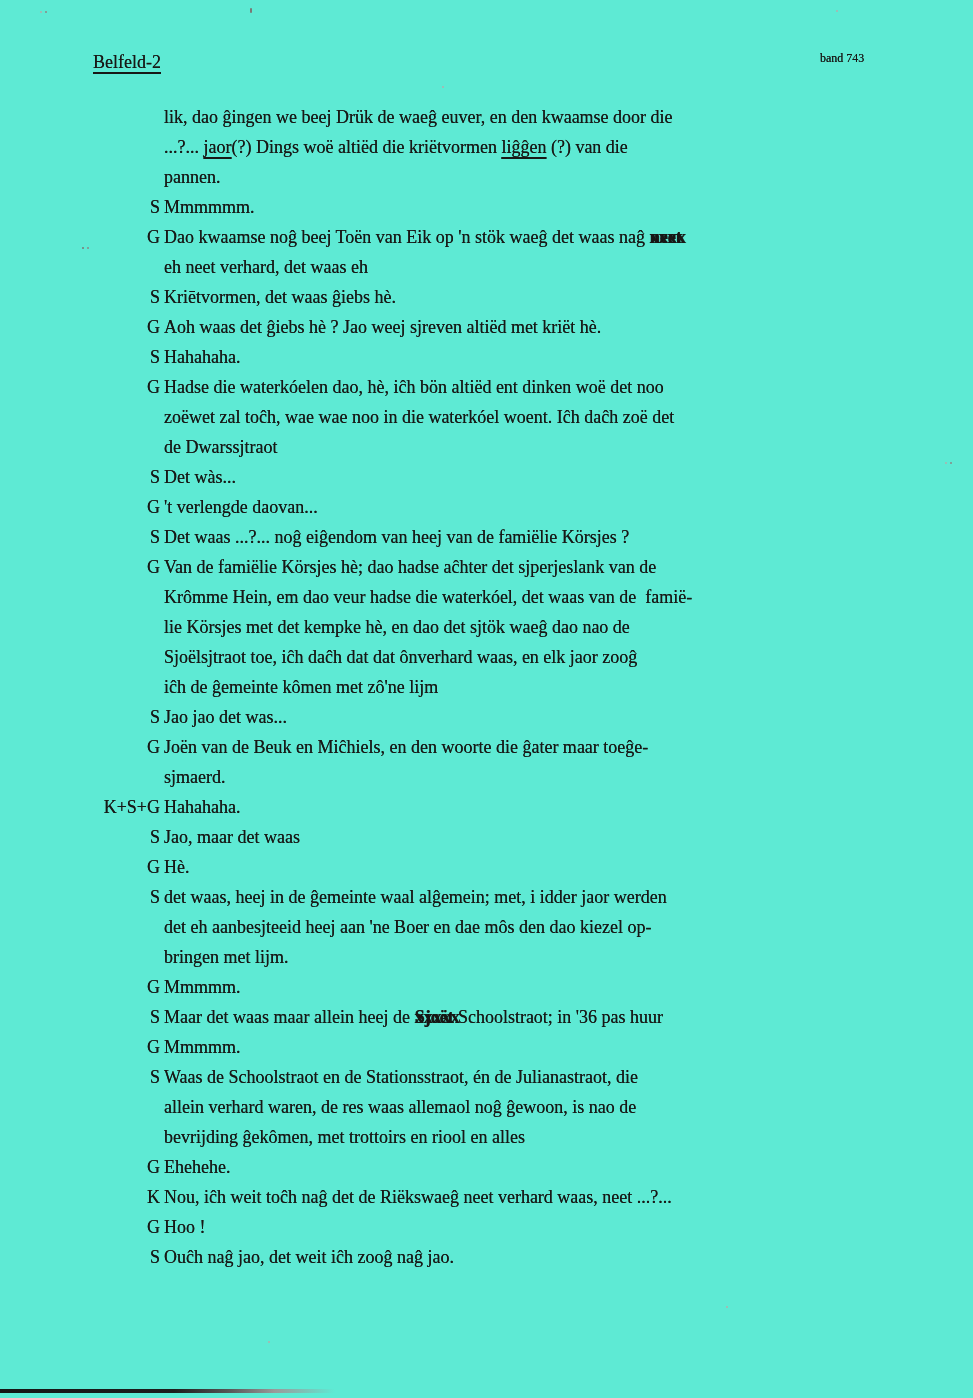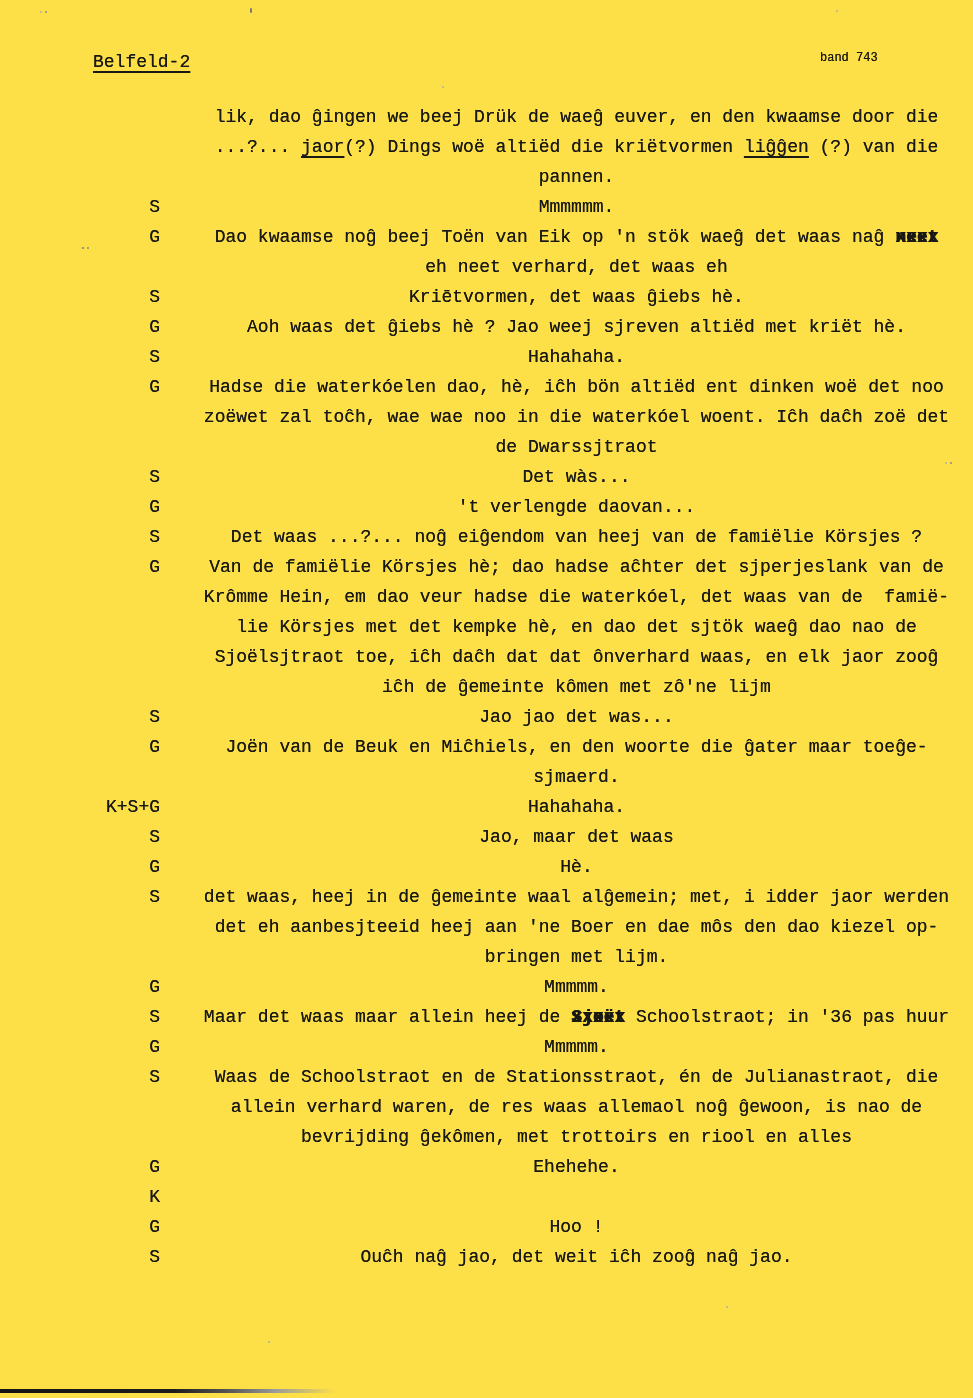--- a/index.html
+++ b/index.html
@@ -1,21 +1,21 @@
 <!DOCTYPE html>
 <html><head>
 <meta charset="utf-8">
 <style>
   html,body { margin:0; padding:0; background:#ffffff; }
   .page {
     position:relative;
     width:973px; height:1398px;
-    background:#fde047;
+    background:#5eead4;
     overflow:hidden;
-    font-family:Liberation Mono, monospace;
+    font-family:Liberation Serif, serif;
     color:#181816;
     text-shadow:0 0 0.55px rgba(20,20,18,0.85);
   }
   .doc-title {
     position:absolute; left:93px; top:50px;
     font-size:18px; line-height:24px; white-space:pre;
     text-decoration:underline;
     text-decoration-thickness:1.7px;
     text-underline-offset:4px;
   }
@@ -25,21 +25,21 @@
   }
   .transcript {
     position:absolute; left:0; top:102px; width:973px;
     font-size:18px; line-height:30px;
   }
   .utt { display:flex; }
   .utt .label {
     flex:0 0 160px; width:160px;
     text-align:right; white-space:pre;
   }
-  .utt .lines { margin-left:20px; flex:1; white-space:pre;text-align:center; }
+  .utt .lines { margin-left:4px; flex:1; white-space:pre; }
   .seg-u {
     text-decoration:underline;
     text-decoration-thickness:1.7px;
     text-underline-offset:4px;
   }
   .seg-x {
     position:relative; display:inline-block;
     font-weight:bold;
     text-shadow:0.6px 0 0 rgba(20,20,18,0.9);
   }
@@ -153,20 +153,21 @@
       <div class="utt">
         <div class="label">S</div>
         <div class="lines"><div class="line"><span>Waas de Schoolstraot en de Stationsstraot, én de Julianastraot, die</span></div><div class="line"><span>allein verhard waren, de res waas allemaol noĝ ĝewoon, is nao de</span></div><div class="line"><span>bevrijding ĝekômen, met trottoirs en riool en alles</span></div></div>
       </div>
       <div class="utt">
         <div class="label">G</div>
         <div class="lines"><div class="line"><span>Ehehehe.</span></div></div>
       </div>
       <div class="utt">
         <div class="label">K</div>
+        <div class="lines"><div class="line"><span>Nou, iĉh weit toĉh naĝ det de Riëkswaeĝ neet verhard waas, neet ...?...</span></div></div>
       </div>
       <div class="utt">
         <div class="label">G</div>
         <div class="lines"><div class="line"><span>Hoo !</span></div></div>
       </div>
       <div class="utt">
         <div class="label">S</div>
         <div class="lines"><div class="line"><span>Ouĉh naĝ jao, det weit iĉh zooĝ naĝ jao.</span></div></div>
       </div>
     </div>

